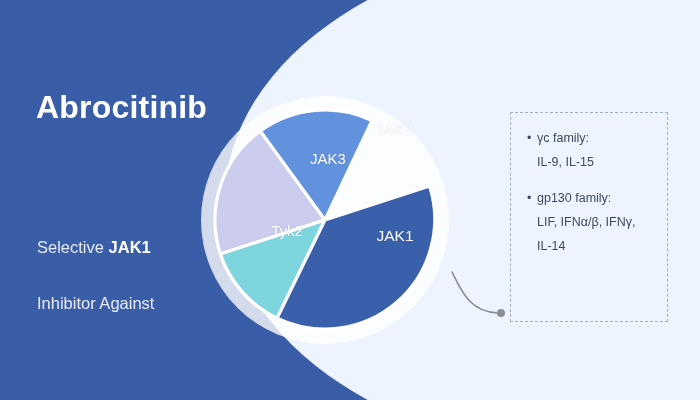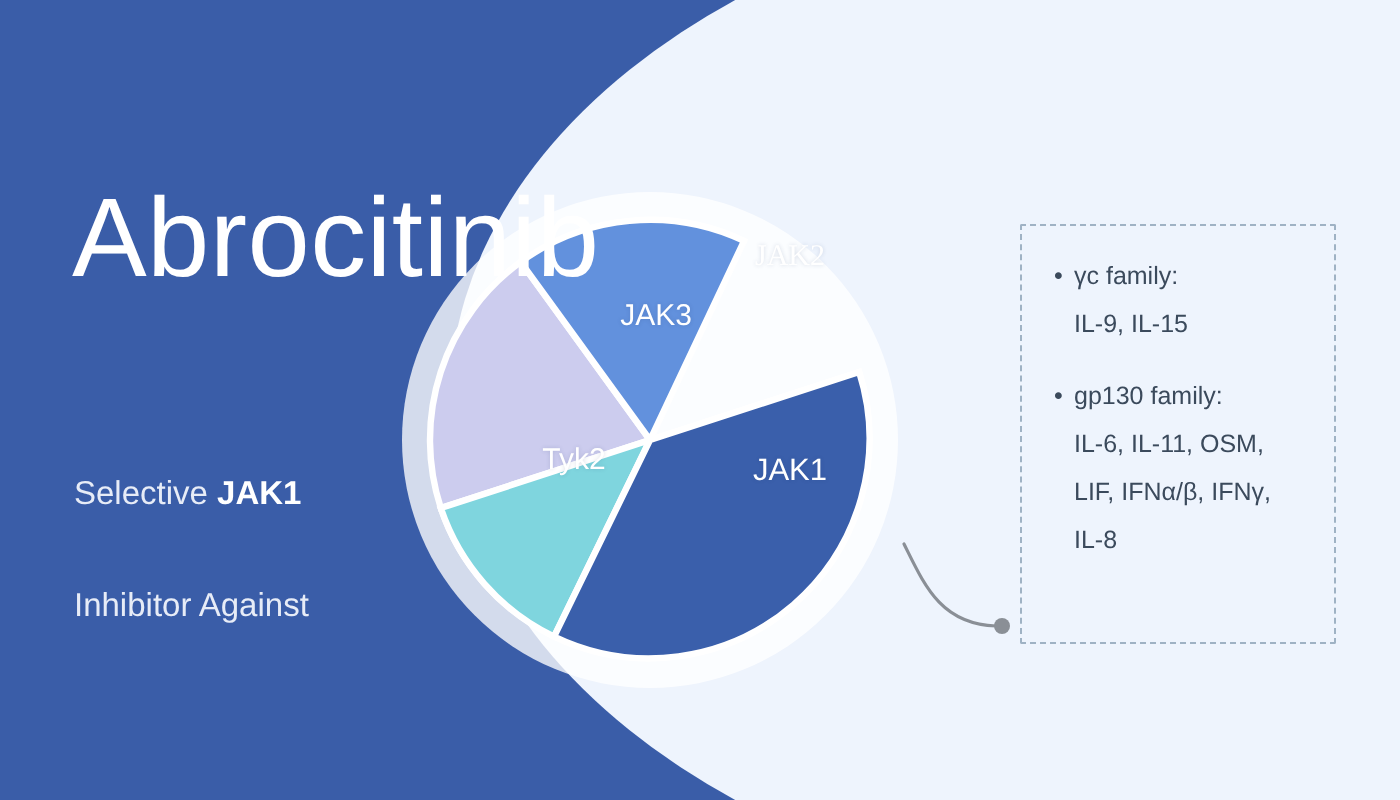--- a/index.html
+++ b/index.html
@@ -6,21 +6,21 @@
   body{
     width:700px;height:400px;overflow:hidden;
     font-family:"Liberation Sans","DejaVu Sans",sans-serif;
     background:#3a5da8;position:relative;
   }
   #canvas{position:absolute;inset:0;width:700px;height:400px;}
 
   
   .title{
     position:absolute;left:36px;top:91px;
-    font-size:56px;font-weight:400;color:#ffffff;
+    font-size:32px;font-weight:700;color:#ffffff;
     letter-spacing:.2px;line-height:1;white-space:nowrap;
   }
   .subtitle{
     position:absolute;left:37px;top:208px;
     color:#e7ecf7;font-size:16.5px;line-height:34px;white-space:nowrap;
   }
   .subtitle .ln{display:block;margin-top:22px;}
   .subtitle b{font-weight:700;color:#ffffff;}
 
   
@@ -104,17 +104,16 @@
       <span>γc family:</span>
     </div>
     <div class="lg-line">IL-9, IL-15</div>
   </div>
 
   <div class="lg-group">
     <div class="lg-head">
       <span class="bullet">•</span>
       <span>gp130 family:</span>
     </div>
-    <div class="lg-line">IL-6, IL-11, OSM,</div>
     <div class="lg-line">LIF,  IFNα/β, IFNγ,</div>
-    <div class="lg-line">IL-8</div>
+    <div class="lg-line">IL-14</div>
   </div>
 </div>
 
 </body></html>

